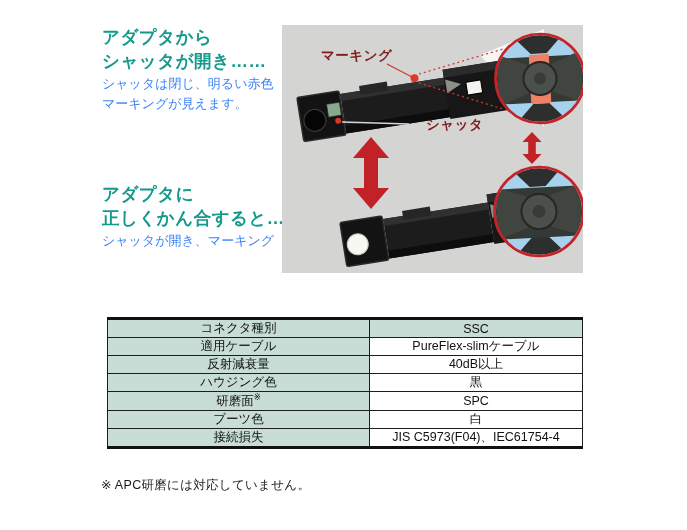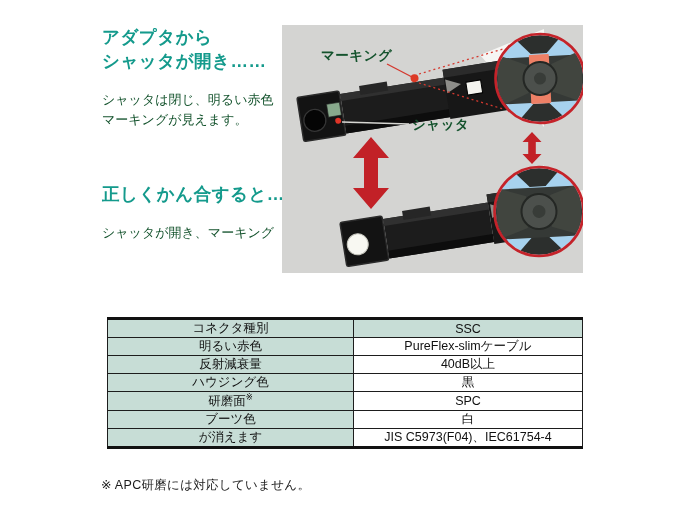--- a/index.html
+++ b/index.html
@@ -2,35 +2,35 @@
 <html><head>
 <meta charset="utf-8">
 <style>
   html,body{margin:0;padding:0;background:#ffffff;}
   body{font-family:"Liberation Sans","DejaVu Sans",sans-serif;}
   .canvas{position:relative;width:687px;height:516px;background:#ffffff;overflow:hidden;border-radius:21px;}
 
   
   .text-block{position:absolute;left:102px;width:185px;}
   .sec-heading{color:#149a8c;font-size:17.5px;font-weight:bold;line-height:24px;letter-spacing:.5px;white-space:nowrap;}
-  .sec-body{margin-top:17px;color:#14532d;font-size:13px;line-height:19.5px;white-space:nowrap;}
+  .sec-body{margin-top:1px;color:#3b82f6;font-size:13px;line-height:19.5px;white-space:nowrap;}
   #sec-removed{top:25px;}
   #sec-mated{top:182px;}
 
   
   .figure{position:absolute;left:282px;top:25px;width:301px;height:248px;background:#d4d4d2;overflow:hidden;}
   .figure svg{position:absolute;left:0;top:0;}
-  .fig-label{position:absolute;color:#14532d;font-size:13.5px;font-weight:bold;letter-spacing:.5px;white-space:nowrap;}
+  .fig-label{position:absolute;color:#7f1d1d;font-size:13.5px;font-weight:bold;letter-spacing:.5px;white-space:nowrap;}
   #lbl-marking{left:39px;top:22px;}
-  #lbl-shutter{left:130px;top:91px;text-align:center;}
+  #lbl-shutter{left:144px;top:91px;text-align:center;}
 
   
   .spec-table{position:absolute;left:107px;top:317px;width:476px;border-collapse:collapse;table-layout:fixed;
               font-size:12.5px;color:#111;}
-  .spec-table td{border:1px solid #1d1d1d;height:16.6px;padding:0 4px;text-align:center;vertical-align:middle;
+  .spec-table td{border:1px solid #1d1d1d;height:16.6px;padding:0 12px;text-align:center;vertical-align:middle;
                  overflow:hidden;white-space:nowrap;}
   .spec-table .lbl{background:#c7ddd6;width:237px;}
   .spec-table tr.hdr td{background:#c7ddd6;}
   .spec-table{border-top:3px solid #111;border-bottom:3px solid #111;}
   .spec-table sup{font-size:8.5px;}
 
   
   .footnote{position:absolute;left:101px;top:477px;color:#1b1b1b;font-size:12.5px;letter-spacing:.3px;text-align:right;}
 </style>
 </head>
@@ -44,20 +44,21 @@
       <div>シャッタが開き……</div>
     </div>
     <div class="sec-body">
       <div>シャッタは閉じ、明るい赤色</div>
       <div>マーキングが見えます。</div>
     </div>
   </div>
 
   <div class="text-block" id="sec-mated">
     <div class="sec-heading">
+      <div>アダプタに</div>
       <div>正しくかん合すると……</div>
     </div>
     <div class="sec-body">
       <div>シャッタが開き、マーキング</div>
     </div>
   </div>
 
   <div class="figure">
     <svg width="301" height="248" viewBox="0 0 301 248">
       <defs>
@@ -153,41 +154,41 @@
     <div class="fig-label" id="lbl-shutter">シャッタ</div>
   </div>
 
   <table class="spec-table">
     <tbody>
       <tr class="hdr">
         <td class="lbl">コネクタ種別</td>
         <td class="val">SSC</td>
       </tr>
       <tr>
-        <td class="lbl">明るい赤色</td>
+        <td class="lbl">適用ケーブル</td>
         <td class="val">PureFlex-slimケーブル</td>
       </tr>
       <tr>
         <td class="lbl">反射減衰量</td>
         <td class="val">40dB以上</td>
       </tr>
       <tr>
         <td class="lbl">ハウジング色</td>
         <td class="val">黒</td>
       </tr>
       <tr>
         <td class="lbl"><span>研磨面</span><sup>※</sup></td>
         <td class="val">SPC</td>
       </tr>
       <tr>
         <td class="lbl">ブーツ色</td>
         <td class="val">白</td>
       </tr>
       <tr>
-        <td class="lbl">が消えます</td>
+        <td class="lbl">接続損失</td>
         <td class="val">JIS C5973(F04)、IEC61754-4</td>
       </tr>
     </tbody>
   </table>
 
   <div class="footnote">※ APC研磨には対応していません。</div>
 
 </div>
 
 </body></html>

